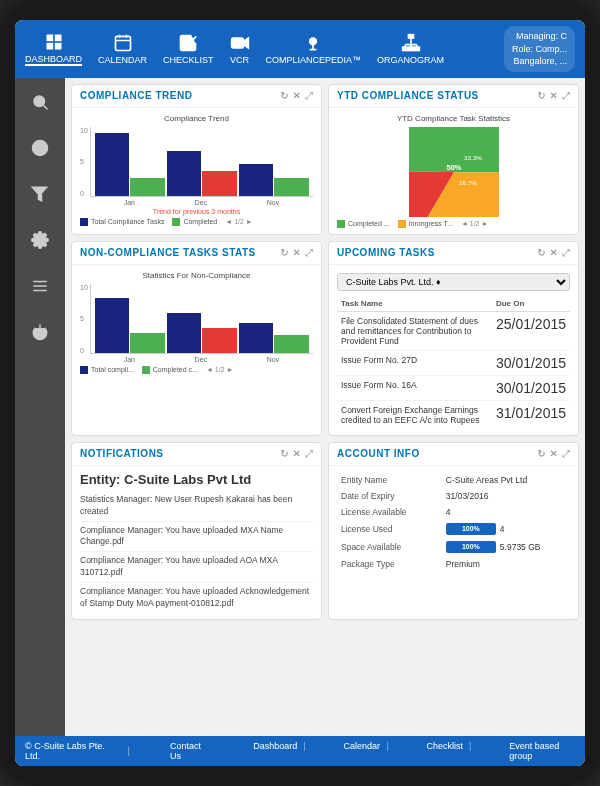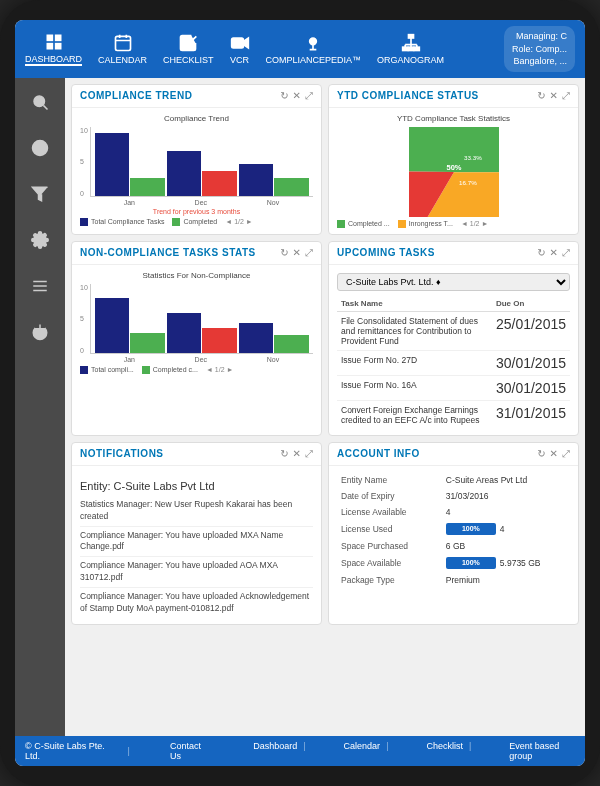--- a/index.html
+++ b/index.html
@@ -237,25 +237,24 @@
     .task-select {
       width: 100%;
       font-size: 9px;
       padding: 2px 4px;
       border: 1px solid #ccc;
       border-radius: 3px;
       margin-bottom: 5px;
     }
     
     .notif-entity {
-      font-size: 11px;
-      font-weight: normal;
+      font-size: 13px;
+      font-weight: bold;
       color: #333;
       margin-bottom: 4px;
-      margin-top: 8px;
     }
     .notif-item {
       font-size: 8.5px;
       color: #444;
       padding: 3px 0;
       border-bottom: 1px solid #f0f0f0;
       line-height: 1.4;
     }
     .notif-item:last-child { border-bottom: none; }
     
@@ -685,24 +684,20 @@
                 <tr>
                   <td>License Used</td>
                   <td>
                     <div class="progress-bar-container">
                       <div class="progress-bar" style="width:50px;">100%</div>
                       <span>4</span>
                     </div>
                   </td>
                 </tr>
                 <tr>
-                  <td>Space Purchased</td>
-                  <td>6 GB</td>
-                </tr>
-                <tr>
                   <td>Space Available</td>
                   <td>
                     <div class="progress-bar-container">
                       <div class="progress-bar" style="width:50px;">100%</div>
                       <span>5.9735 GB</span>
                     </div>
                   </td>
                 </tr>
                 <tr>
                   <td>Package Type</td>

